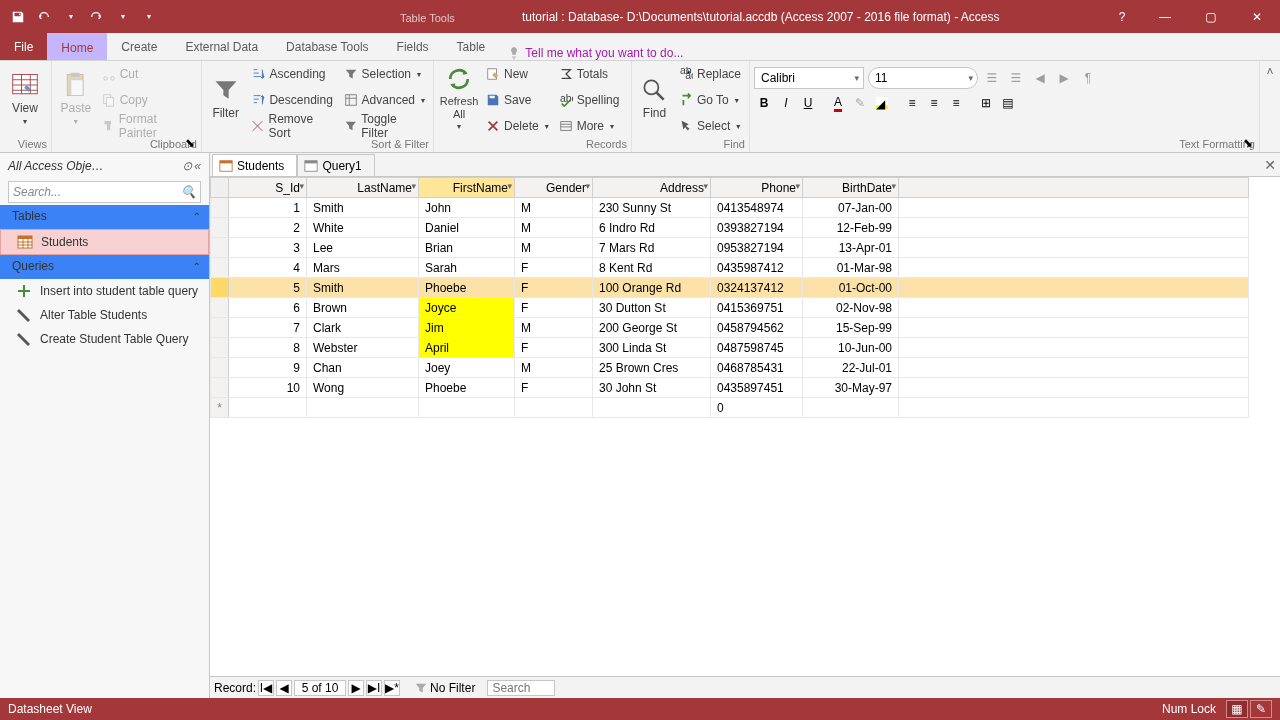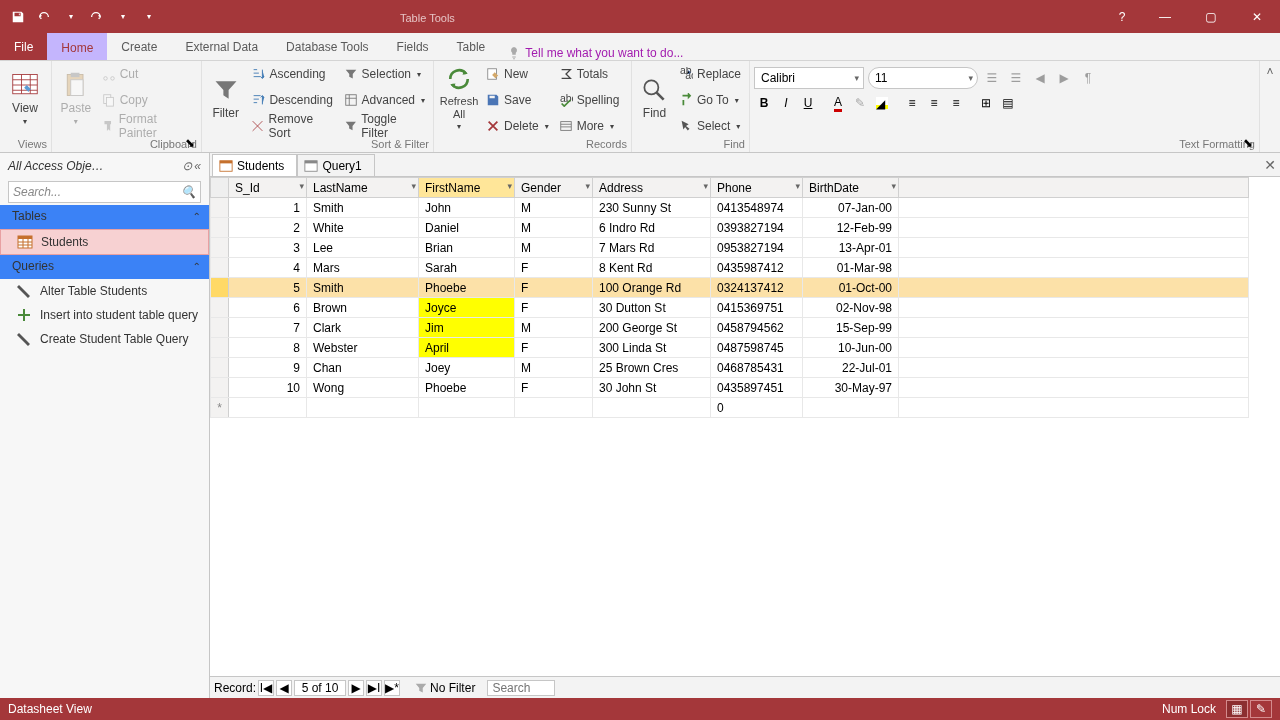--- a/index.html
+++ b/index.html
@@ -61,21 +61,21 @@
 
 .datasheet-area { flex: 1; display: flex; flex-direction: column; background: #fff; position: relative; }
 .doc-tabs { height: 24px; background: #f3f3f3; display: flex; align-items: flex-end; border-bottom: 1px solid #c6c6c6; padding-left: 2px; position: relative; }
 .doc-tab { height: 22px; padding: 0 12px 0 6px; display: flex; align-items: center; gap: 4px; border: 1px solid #c6c6c6; border-bottom: none; background: #fff; font-size: 12px; }
 .doc-tab.inactive { background: #f3f3f3; }
 .doc-tab svg { width: 14px; height: 14px; }
 .doc-close { position: absolute; right: 4px; top: 4px; font-size: 14px; color: #666; }
 
 .grid-wrapper { flex: 1; overflow: auto; position: relative; }
 .grid { border-collapse: collapse; font-size: 12px; }
-.grid th { background: #f3f2f1; border: 1px solid #d0d0d0; padding: 2px 6px; text-align: left; font-weight: normal; position: relative; height: 20px; }
+.grid th { background: #f3f2f1; border: 1px solid #d0d0d0; padding: 2px 6px; text-align: right; font-weight: normal; position: relative; height: 20px; }
 .grid th.row-sel { width: 18px; background: #efefef; }
 .grid th .dd { position: absolute; right: 2px; font-size: 9px; color: #666; }
 .grid th.sorted { background: #ffe699; }
 .grid td { border: 1px solid #e8e8e8; padding: 1px 6px; height: 20px; }
 .grid tr.selected td { background: #fce1a8; }
 .grid tr.selected .rowhead { background: #ffd966; }
 .grid td.rowhead { background: #f3f2f1; width: 18px; border-right: 1px solid #d0d0d0; }
 .grid .highlight { background: #ffff00 !important; }
 .grid td.num { text-align: right; }
 .grid th.sid { width: 78px; }
@@ -120,20 +120,21 @@
         <svg viewBox="0 0 16 16">
           <path fill="none" stroke="#fff" stroke-width="1.5" d="M13 8a5 5 0 0 0-10 0M13 8l-2-2M13 8l-2 2"></path>
         </svg>
       </div>
     <div class="qat-btn tri-down"></div>
     <div class="qat-btn tri-down"></div>
   </div>
   <div class="tt-group">
     <div class="tt-label">Table Tools</div>
   </div>
+  <div class="title-text">tutorial : Database- D:\Documents\tutorial.accdb (Access 2007 - 2016 file format) - Access</div>
   <div class="win-controls">
     <div class="win-btn help">?</div>
     <div class="win-btn">—</div>
     <div class="win-btn">▢</div>
     <div class="win-btn">✕</div>
   </div>
 </div>
 
 <div class="ribbon-tabs">
   <div class="rtab file">File</div>
@@ -433,29 +434,29 @@
           <path stroke="#c5702d" d="M1 8h14M1 11h14M6 5v9M11 5v9"></path>
         </svg>
       <span>Students</span>
     </div>
     <div class="nav-section">
       <span>Queries</span>
       <span style="font-size:10px">⌃</span>
     </div>
     <div class="nav-item">
       <svg viewBox="0 0 16 16">
-          <path fill="#555" d="M3 2l8 8-2 2-8-8zM11 10l3 3-2 2-3-3z"></path>
-        </svg>
-      <span>Alter Table Students</span>
+          <path fill="#4a8a3a" d="M7 2h2v5h5v2H9v5H7V9H2V7h5z"></path>
+        </svg>
+      <span>Insert into student table query</span>
     </div>
     <div class="nav-item">
       <svg viewBox="0 0 16 16">
-          <path fill="#4a8a3a" d="M7 2h2v5h5v2H9v5H7V9H2V7h5z"></path>
-        </svg>
-      <span>Insert into student table query</span>
+          <path fill="#555" d="M3 2l8 8-2 2-8-8zM11 10l3 3-2 2-3-3z"></path>
+        </svg>
+      <span>Alter Table Students</span>
     </div>
     <div class="nav-item">
       <svg viewBox="0 0 16 16">
           <path fill="#555" d="M3 2l8 8-2 2-8-8zM11 10l3 3-2 2-3-3z"></path>
         </svg>
       <span>Create Student Table Query</span>
     </div>
   </div>
 
   <div class="datasheet-area">

